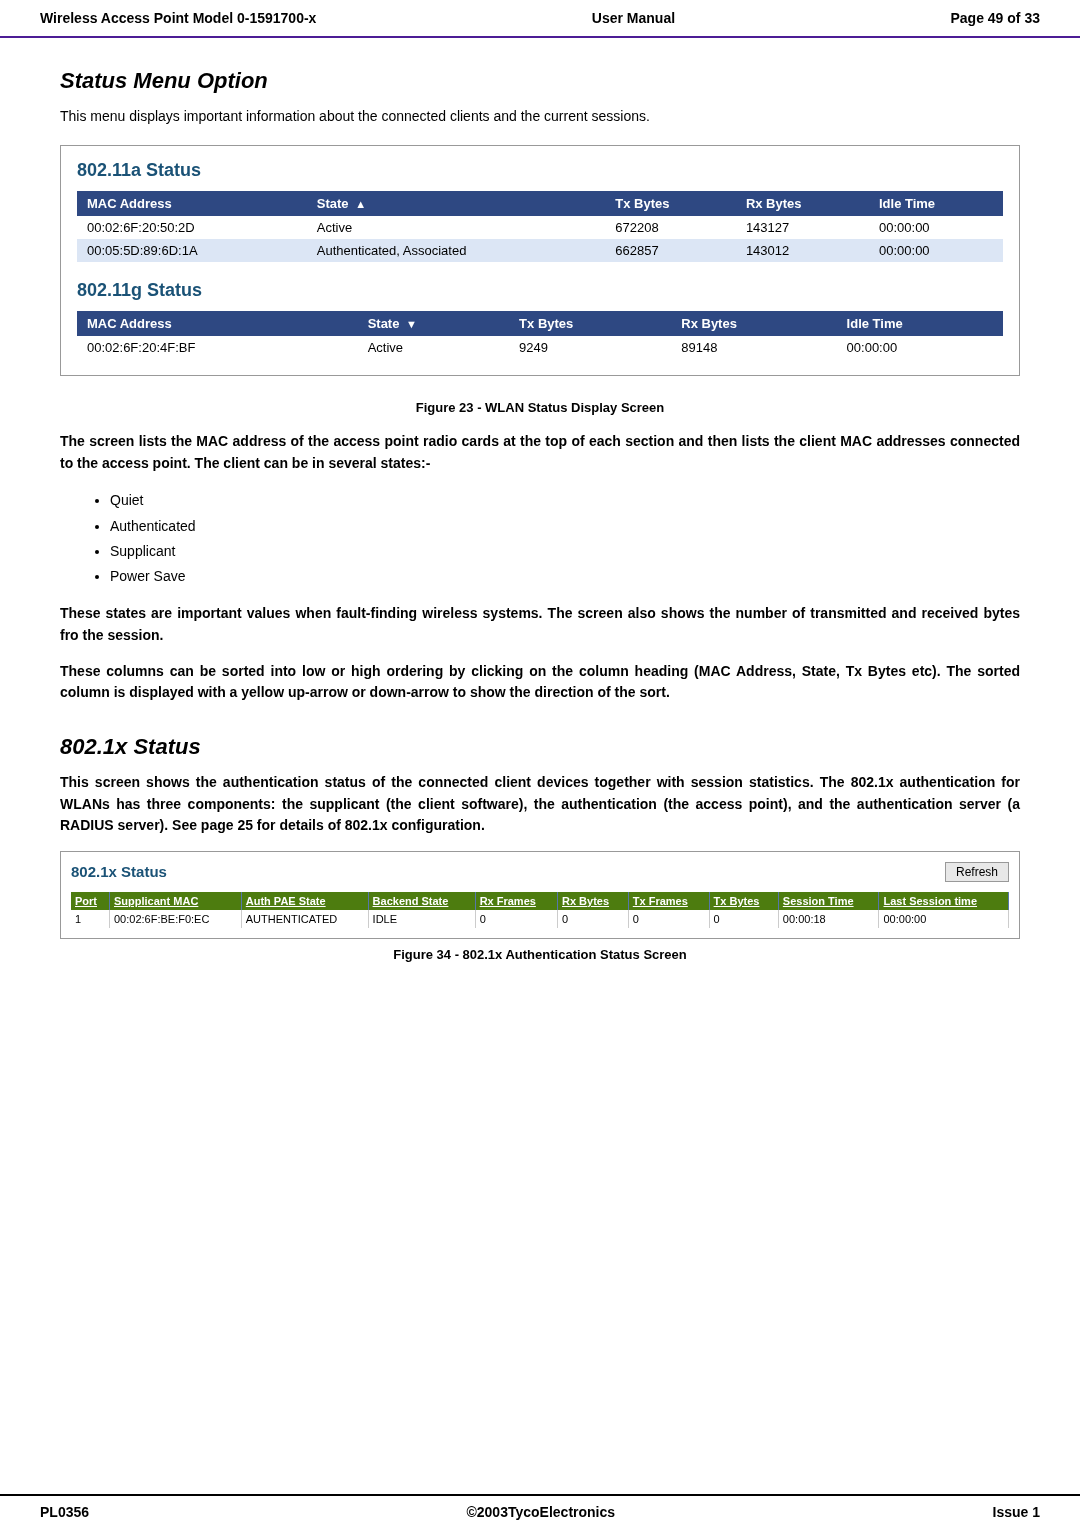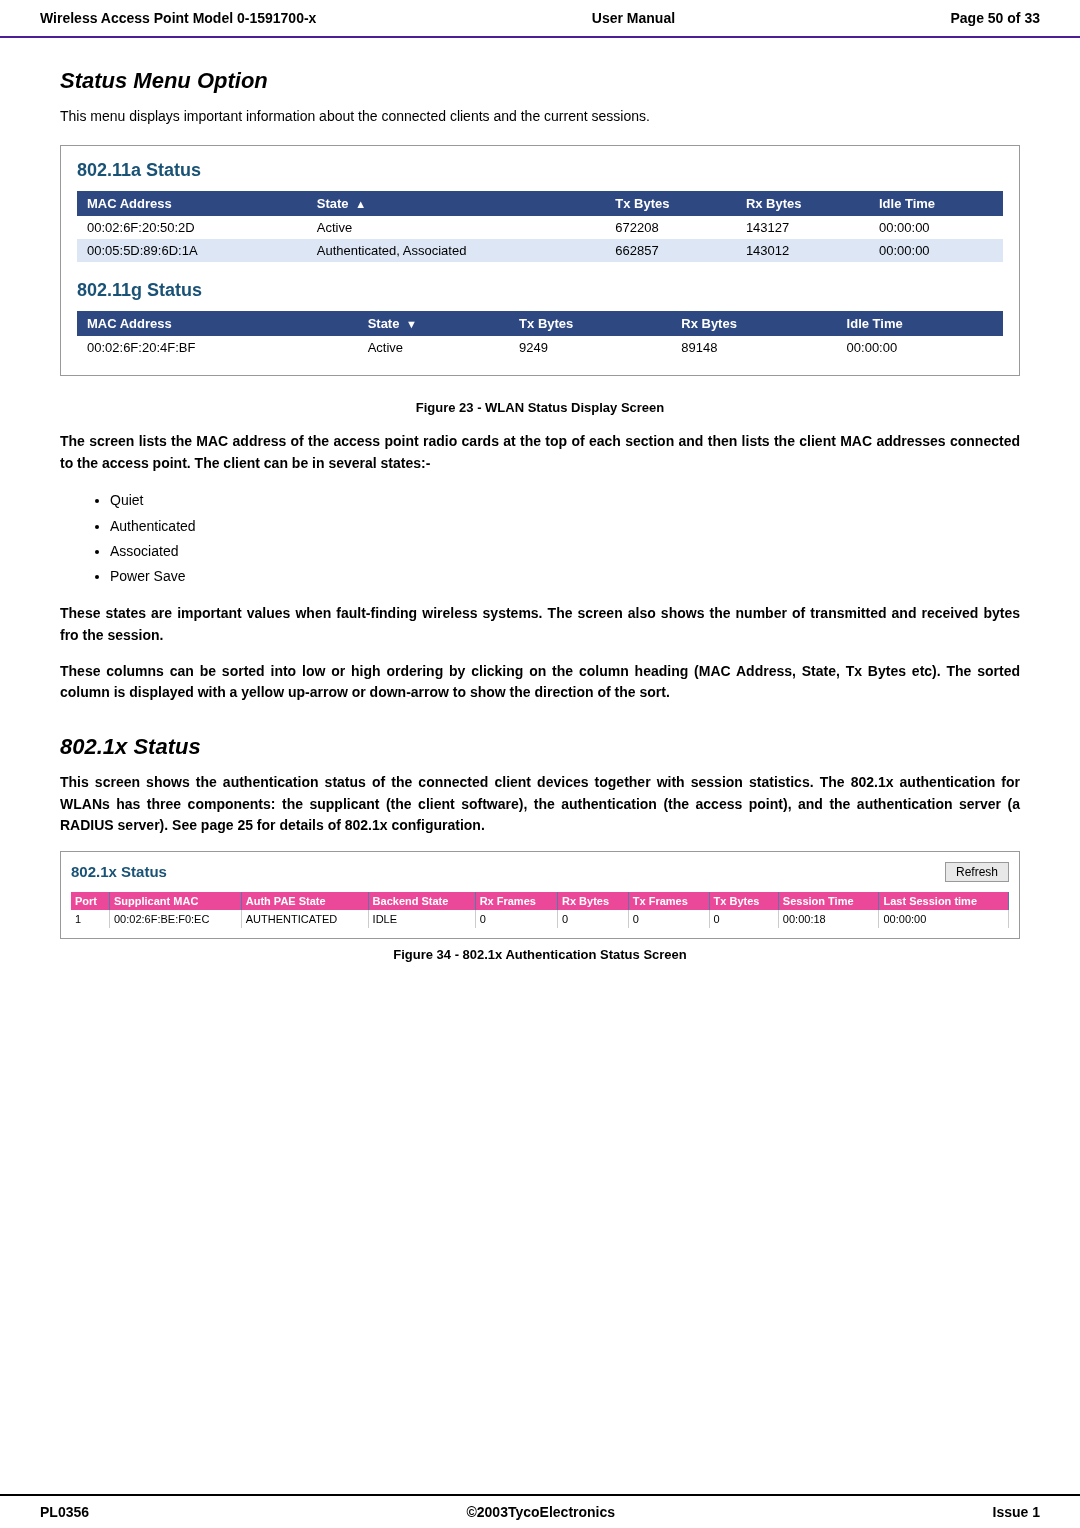--- a/index.html
+++ b/index.html
@@ -160,22 +160,23 @@
       cursor: pointer;
     }
 
     
     .dot1x-table {
       width: 100%;
       border-collapse: collapse;
       font-size: 11px;
     }
     .dot1x-table thead tr {
-      background: #ec4899;
+      background: #4d7c0f;
       color: #fff;
+      text-decoration: underline;
     }
     .dot1x-table thead th {
       padding: 3px 4px;
       text-align: left;
       font-weight: bold;
       border-right: 1px solid #5577aa;
       font-size: 11px;
     }
     .dot1x-table tbody tr:nth-child(odd) {
       background: #fff;
@@ -206,21 +207,21 @@
       font-weight: bold;
       font-size: 14px;
     }
   </style>
 </head>
 <body>
 
 <div class="page-header">
   <span>Wireless Access Point  Model 0-1591700-x</span>
   <span>User Manual</span>
-  <span>Page 50 of 33</span>
+  <span>Page 49 of 33</span>
 </div>
 
 <div class="content">
 
   <div class="section-title">Status Menu Option</div>
   <p class="section-desc">This menu displays important information about the connected clients and the current sessions.</p>
 
   <div class="status-box">
 
     <div class="status-box-title">802.11a Status</div>
@@ -277,21 +278,21 @@
     </table>
   </div>
 
   <div class="figure-caption">Figure 23 - WLAN Status Display Screen</div>
 
   <p class="body-text">The screen lists the MAC address of the access point radio cards at the top of each section and then lists the client MAC addresses connected to the access point. The client can be in several states:-</p>
 
   <ul class="bullet-list" id="bullet-list">
   <li>Quiet</li>
       <li>Authenticated</li>
-      <li>Associated</li>
+      <li>Supplicant</li>
       <li>Power Save</li>
     </ul>
 
   <p class="body-text">These states are important values when fault-finding wireless systems. The screen also shows the number of transmitted and received bytes fro the session.</p>
   <p class="body-text">These columns can be sorted into low or high ordering by clicking on the column heading (MAC Address, State, Tx Bytes etc). The sorted column is displayed with a yellow up-arrow or down-arrow to show the direction of the sort.</p>
 
   <div class="section-title-bold">802.1x Status</div>
   <p class="body-text">This screen shows the authentication status of the connected client devices together with session statistics. The 802.1x authentication for WLANs has three components: the supplicant (the client software), the authentication (the access point), and the authentication server (a RADIUS server). See page 25 for details of 802.1x configuration.</p>
 
   <div class="status-box-8021x">

